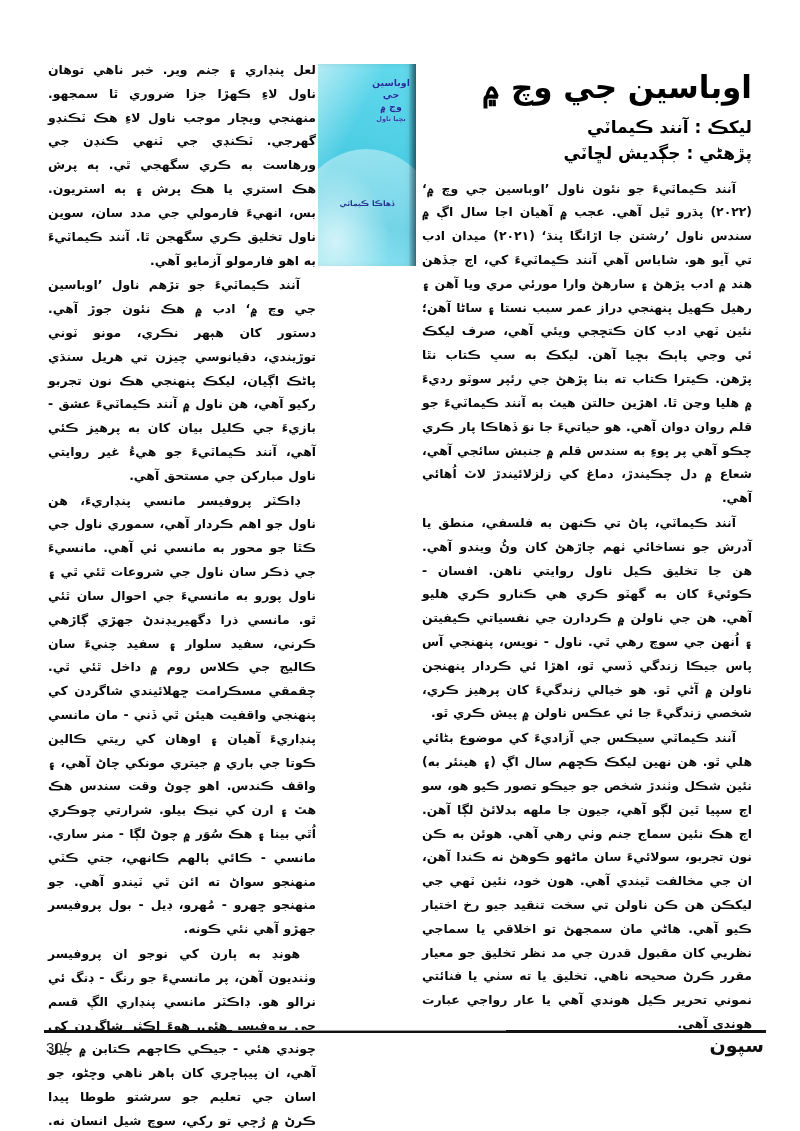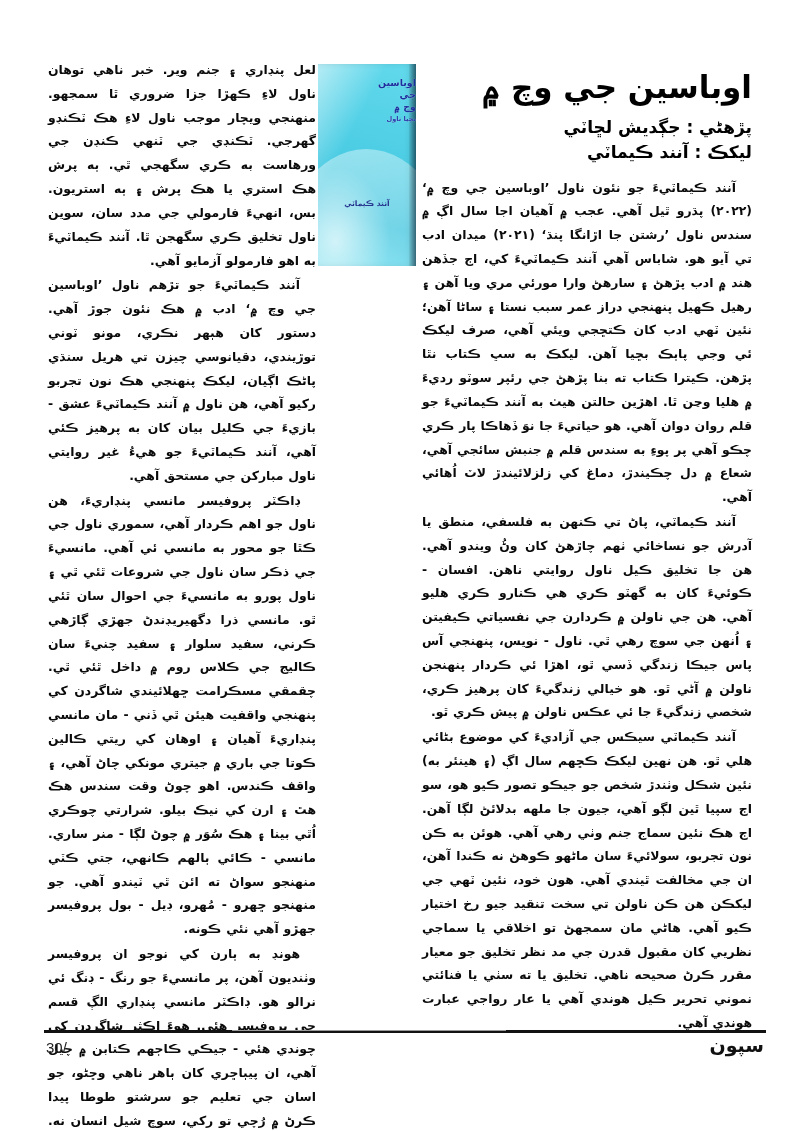--- a/index.html
+++ b/index.html
@@ -118,20 +118,21 @@
     left: -46%; bottom: -58%;
     width: 190%; height: 116%;
     border-radius: 50% 50% 46% 54% / 60% 58% 42% 40%;
     background: linear-gradient(160deg, rgba(255,255,255,.60), rgba(255,255,255,.05));
     opacity: .75;
   }
   #cover-texts {
     position: relative;
     z-index: 2;
     direction: rtl;
+    text-align: center;
     padding-top: 13px;
     color: #1b2f9e;
     font-family: "DejaVu Sans", "Liberation Sans", sans-serif;
     font-weight: 700;
     text-shadow: 0 0 1px rgba(255,255,255,.6);
     margin-left: 48px;
   }
   #cover-title-1 { font-size: 9.5px; line-height: 1.28; }
   #cover-title-2 { font-size: 9.5px; line-height: 1.28; }
   #cover-title-3 { font-size: 9.5px; line-height: 1.28; }
@@ -200,22 +201,22 @@
 <body>
 
 <div id="page">
 
   <div id="article">
 
     <div class="col" id="col-right">
 
       <div id="title-block">
         <h1 id="article-title">اوباسين جي وچ ۾</h1>
+        <div class="byline" id="byline-author">ليکڪ : آنند ڪيماٽي</div>
         <div class="byline" id="byline-reviewer">پڙهڻي : جڳديش لڇاٽي</div>
-        <div class="byline" id="byline-author">ليکڪ : آنند ڪيماٽي</div>
       </div>
 
       <p class="body">آنند ڪيماٽيءَ جو نئون ناول ’اوباسين جي وچ ۾‘ (٢٠٢٢) پڌرو ٿيل آهي. عجب ۾ آهيان اجا سال اڳ ۾ سندس ناول ’رشتن جا اڙانگا پنڌ‘ (٢٠٢١) ميدان ادب تي آيو هو. شاباس آهي آنند ڪيماٽيءَ کي، اڄ جڏهن هند ۾ ادب پڙهڻ ۽ سارهڻ وارا مورئي مري ويا آهن ۽ رهيل ڪهيل پنهنجي دراز عمر سبب نستا ۽ ساڻا آهن؛ نئين ٽهي ادب کان ڪتڇجي ويئي آهي، صرف ليکڪ ئي وجي پاٻڪ بڇيا آهن. ليکڪ به سڀ ڪتاب نٿا پڙهن. ڪيترا ڪتاب ته بنا پڙهڻ جي رئپر سوٽو رديءَ ۾ هليا وڃن ٿا. اهڙين حالتن هيٺ به آنند ڪيماٽيءَ جو قلم روان دوان آهي. هو حياتيءَ جا نوَ ڏهاڪا پار ڪري چڪو آهي پر پوءِ به سندس قلم ۾ جنبش سائجي آهي، شعاع ۾ دل چڪيندڙ، دماغ کي زلزلائيندڙ لاٽ اُهائي آهي.</p>
       <p class="body">آنند ڪيماٽي، پاڻ تي ڪنهن به فلسفي، منطق يا آدرش جو نساخائي ٺهم چاڙهڻ کان وڻُ ويندو آهي. هن جا تخليق ڪيل ناول روايتي ناهن. افسان - ڪوئيءَ کان به گهٽو ڪري هي ڪنارو ڪري هليو آهي. هن جي ناولن ۾ ڪردارن جي نفسياتي ڪيفيتن ۽ اُنهن جي سوچ رهي ٿي. ناول - نويس، پنهنجي آس پاس جيڪا زندگي ڏسي ٿو، اهڙا ئي ڪردار پنهنجن ناولن ۾ آڻي ٿو. هو خيالي زندگيءَ کان پرهيز ڪري، شخصي زندگيءَ جا ئي عڪس ناولن ۾ پيش ڪري ٿو.</p>
       <p class="body">آنند ڪيماٽي سيڪس جي آزاديءَ کي موضوع بڻائي هلي ٿو. هن نهين ليکڪ ڪڇهم سال اڳ (۽ هينئر به) نئين شڪل وٺندڙ شخص جو جيڪو تصور ڪيو هو، سو اڄ سپيا ٿين لڳو آهي، جيون جا ملهه بدلائڻ لڳا آهن. اڄ هڪ نئين سماج جنم وٺي رهي آهي. هوئن به ڪن نون تجربو، سولائيءَ سان ماڻهو ڪوهڻ نه ڪندا آهن، ان جي مخالفت ٿيندي آهي. هون خود، نئين ٽهي جي ليکڪن هن ڪن ناولن تي سخت تنقيد جيو رخ اختيار ڪيو آهي. هاڻي مان سمجهڻ تو اخلاقي يا سماجي نظريي کان مقبول قدرن جي مد نظر تخليق جو معيار مقرر ڪرڻ صحيحه ناهي. تخليق يا ته سٺي يا فنائتي نموني تحرير ڪيل هوندي آهي يا عار رواجي عبارت هوندي آهي.</p>
     </div>
 
     <div class="col" id="col-left">
       <p class="body cont">لعل پنڊاري ۽ جنم وير. خبر ناهي توهان ناول لاءِ ڪهڙا جزا ضروري ٿا سمجهو. منهنجي ويچار موجب ناول لاءِ هڪ ٽڪنڊو گهرجي. ٽڪنڊي جي ٽنهي ڪنڊن جي ورهاست به ڪري سگهجي ٿي. ٻه پرش هڪ استري يا هڪ پرش ۽ ٻه استريون. بس، انهيءَ فارمولي جي مدد سان، سوين ناول تخليق ڪري سگهجن ٿا. آنند ڪيماٽيءَ به اهو فارمولو آزمايو آهي.</p>
       <p class="body">آنند ڪيماٽيءَ جو تڙهم ناول ’اوباسين جي وچ ۾‘ ادب ۾ هڪ نئون جوڙ آهي. دستور کان هٻهر نڪري، مونو ٽوني توڙيندي، دقيانوسي چيزن تي هريل سنڌي پاڻڪ اڳيان، ليکڪ پنهنجي هڪ نون تجربو رکيو آهي، هن ناول ۾ آنند ڪيماٽيءَ عشق - بازيءَ جي ڪليل بيان کان به پرهيز ڪئي آهي، آنند ڪيماٽيءَ جو هيءُ غير روايتي ناول مباركن جي مستحق آهي.</p>
@@ -226,21 +227,21 @@
 
     <div id="book-cover">
       <div class="swoosh"></div>
       <div class="spine"></div>
       <div id="cover-texts">
         <div id="cover-title-1">اوباسين</div>
         <div id="cover-title-2">جي</div>
         <div id="cover-title-3">وچ ۾</div>
         <div id="cover-subtitle">بڇيا ناول</div>
       </div>
-      <div id="cover-author">آنند ڪيماٽي</div>
+      <div id="cover-author">ڏهاڪا ڪيماٽي</div>
     </div>
 
   </div>
 
   <div id="footer">
     <div id="footer-rule"></div>
     <div id="footer-magazine">سپون</div>
     <div id="footer-page">30/</div>
   </div>
 

